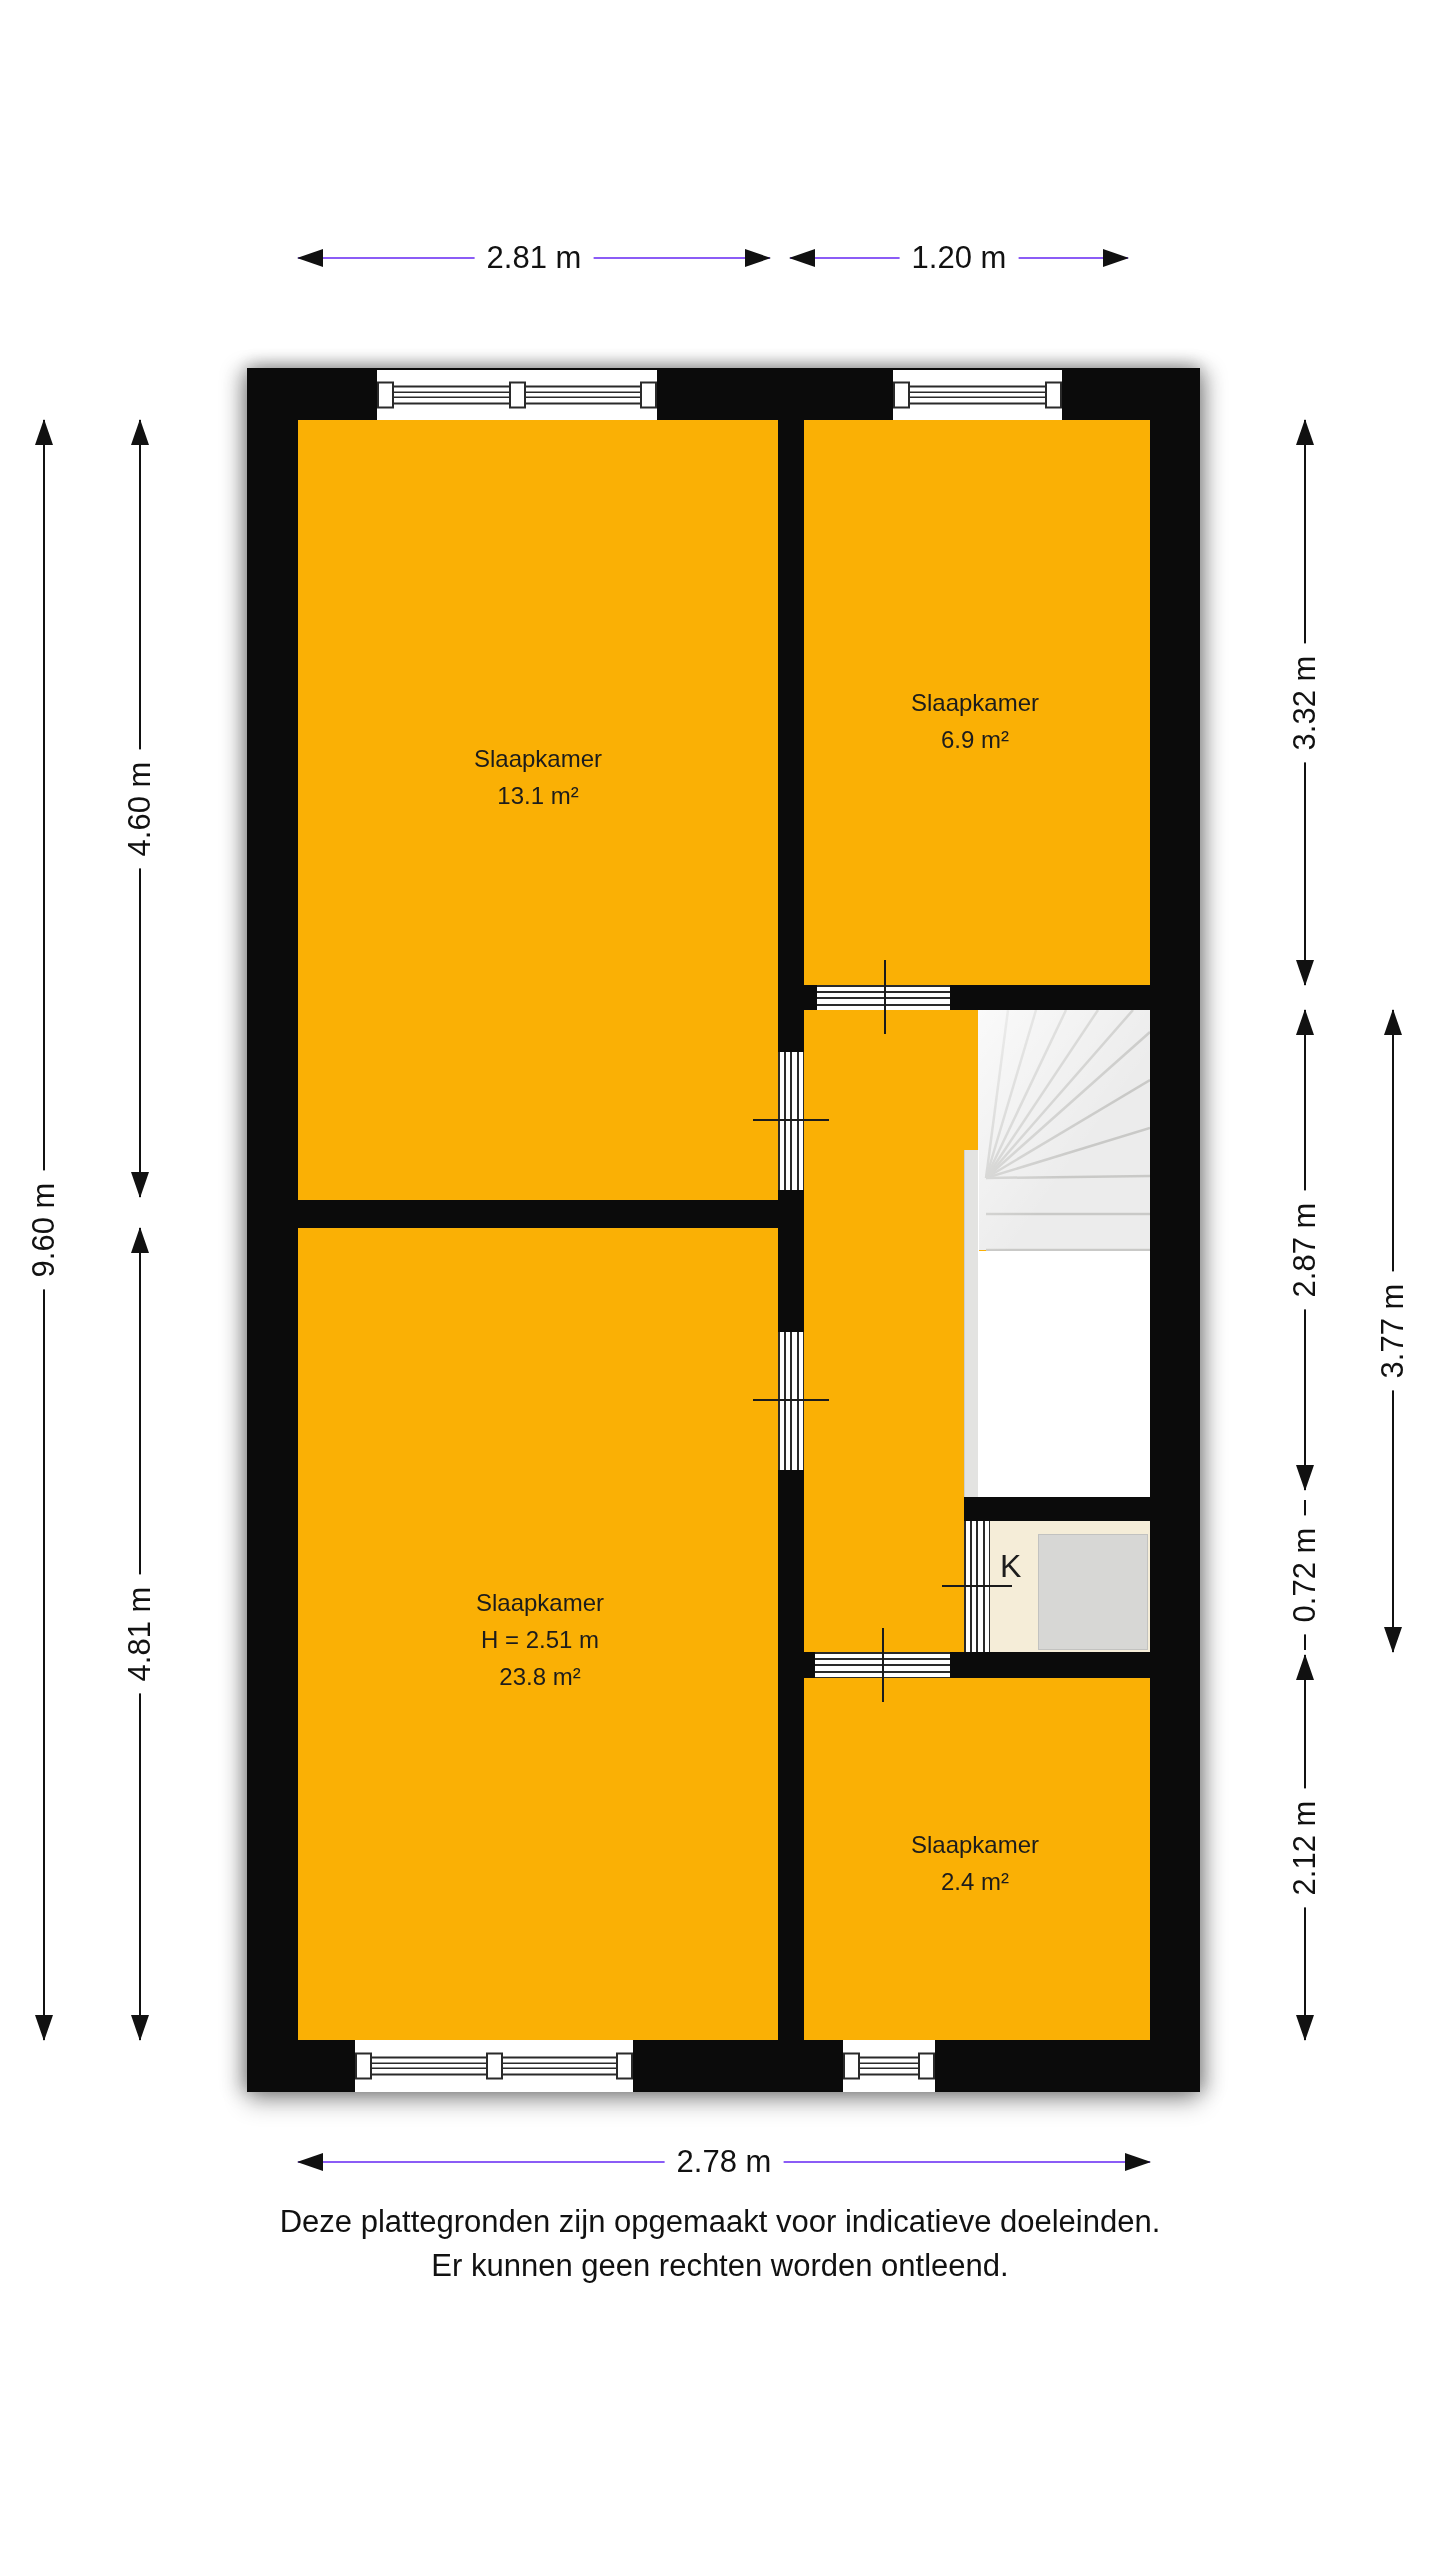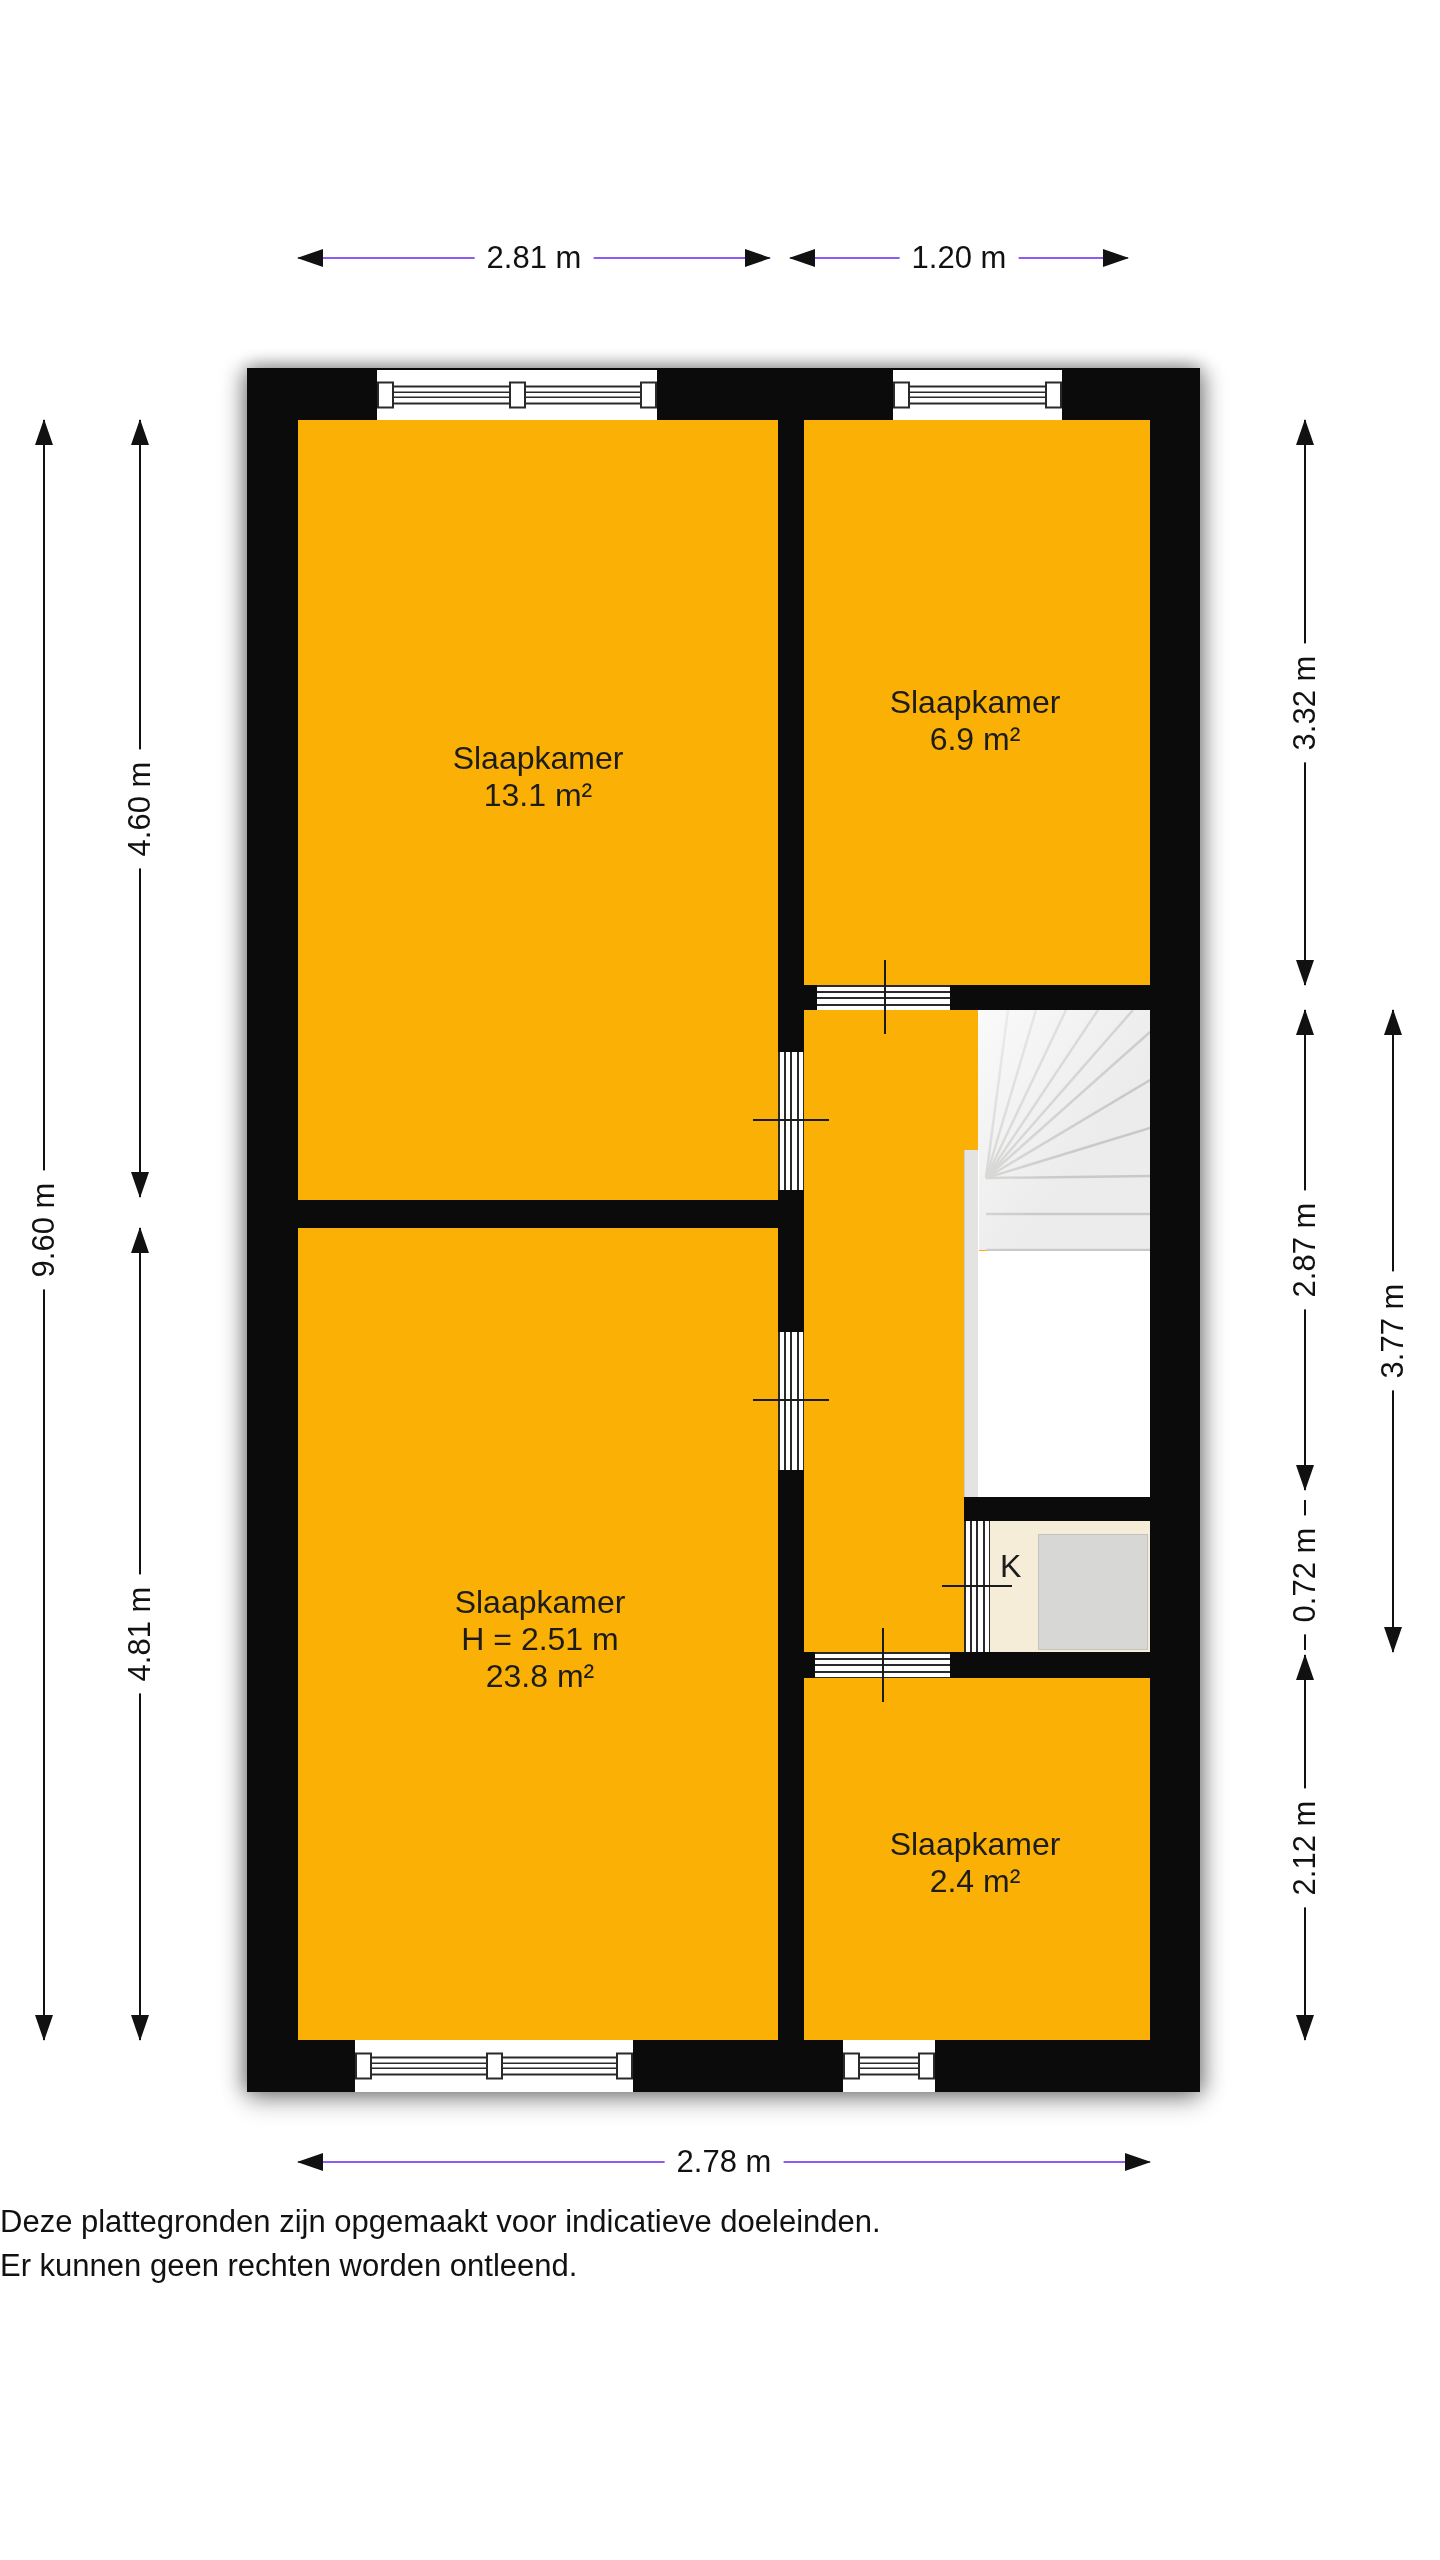--- a/index.html
+++ b/index.html
@@ -32,21 +32,21 @@
   .door-v{position:absolute;background:repeating-linear-gradient(to right,#2a2a2a 0 2px,#ffffff 2px 6.2px);}
   .tick-v{position:absolute;width:2px;background:#1b1b1b;}
   .tick-h{position:absolute;height:2px;background:#1b1b1b;}
 
   
   .closet{position:absolute;background:#F5EDD8;}
   .shelf{position:absolute;background:#D7D7D5;border:1px solid #c2c2c0;}
   .stair-sidewall{position:absolute;background:#e3e3e1;border-left:1px solid #cfcfcd;border-right:1px solid #ffffff;}
 
   
-  .room-label{position:absolute;text-align:center;font-size:32px;line-height:37px;color:#1c1c1c;}
+  .room-label{position:absolute;text-align:center;font-size:24px;line-height:37px;color:#1c1c1c;}
   .k-label{position:absolute;font-size:32px;color:#1c1c1c;}
 
   
   .dim-h{position:absolute;height:2px;background:#8b5cf6;}
   .dim-h::before,.dim-h::after{content:"";position:absolute;top:50%;transform:translateY(-50%);
     border-top:9px solid transparent;border-bottom:9px solid transparent;}
   .dim-h::before{left:-1px;border-right:26px solid #111;}
   .dim-h::after{right:-1px;border-left:26px solid #111;}
   .dim-v{position:absolute;width:2px;background:#111;}
   .dim-v::before,.dim-v::after{content:"";position:absolute;left:50%;transform:translateX(-50%);
@@ -54,21 +54,21 @@
   .dim-v::before{top:-1px;border-bottom:26px solid #111;}
   .dim-v::after{bottom:-1px;border-top:26px solid #111;}
   .dim-v.no-arrow::before,.dim-v.no-arrow::after{display:none;}
   .dim-label{
     position:absolute;left:50%;top:50%;transform:translate(-50%,-50%);
     background:#ffffff;padding:2px 12px;font-size:31px;white-space:nowrap;color:#111;
   }
   .dim-v .dim-label{transform:translate(-50%,-50%) rotate(-90deg);}
 
   
-  .footer{position:absolute;left:0;width:1440px;text-align:left;font-size:31px;color:#111;}
+  .footer{position:absolute;left:0;width:1440px;text-align:center;font-size:31px;color:#111;}
 </style>
 </head>
 <body>
 
 <div id="canvas">
 
   <div class="shell"></div>
   <div class="room-fill" style="left:298px;top:420px;width:852px;height:1620px;"></div>
 
   <div class="wall" style="left:778px;top:420px;width:26px;height:1620px;"></div>

